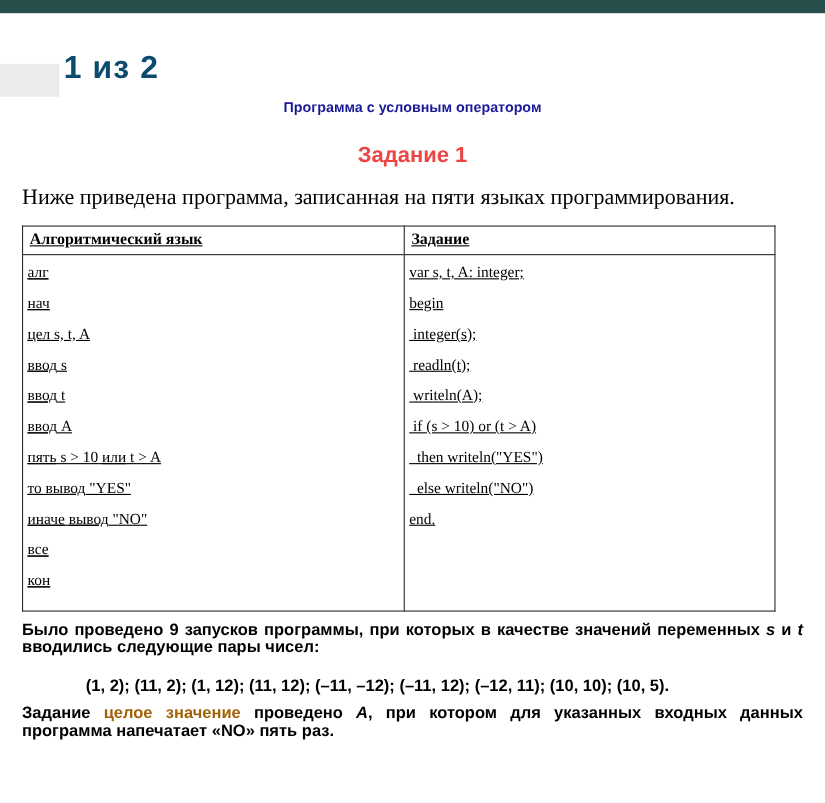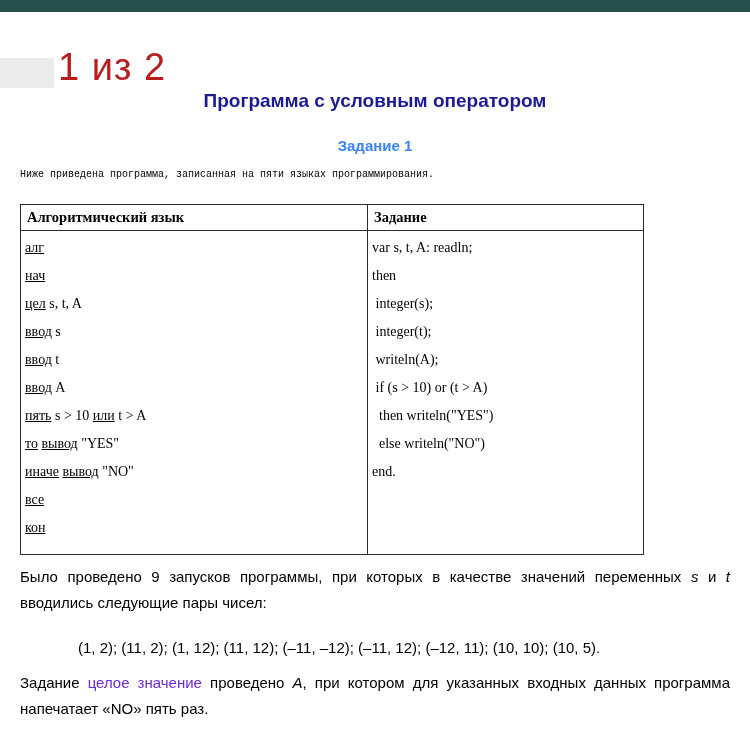--- a/index.html
+++ b/index.html
@@ -6,48 +6,48 @@
   body {
     width:750px; height:730px; overflow:hidden;
     background:#ffffff; position:relative;
     font-family:"Liberation Sans", sans-serif;
     color:#000;
   }
   .topbar { height:12px; width:100%; background:#27504c; }
   .left-gray-block { position:absolute; left:0; top:58px; width:54px; height:30px; background:#ebebeb; }
   .watermark {
     position:absolute; left:58px; top:46px;
-    font-size:38px; font-weight:normal; color:#b91c1c; letter-spacing:1px;
+    font-size:29px; font-weight:bold; color:#0c4a6e; letter-spacing:1px;
   }
   .page { padding:0 20px; }
   .title {
     margin:78px 0 0 0; text-align:center;
-    color:#1a1a96; font-size:19px; font-weight:bold;
+    color:#1a1a96; font-size:13px; font-weight:bold;
   }
-  .task { text-align:center; color:#3b82f6; font-size:15px; font-weight:bold; }
+  .task { text-align:center; color:#ef4444; font-size:20px; font-weight:bold; }
   .task1 { margin:25px 0 0 0; }
   .intro {
     margin:15px 0 0 0;
-    font-family:Liberation Mono, monospace; font-size:10px;
+    font-family:Liberation Serif, serif; font-size:20px;
   }
   table.code-table {
-    margin-top:24px; border-collapse:collapse; width:624px;
-    font-family:"Liberation Serif", serif; font-size:14px;
+    margin-top:14px; border-collapse:collapse; width:685px;
+    font-family:"Liberation Serif", serif; font-size:14px;text-decoration:underline;
   }
   table.code-table th, table.code-table td { border:1px solid #2b2b2b; }
   table.code-table th {
     text-align:left; font-weight:bold; padding:4px 6px; font-size:14.5px;
   }
   th.col-algo { width:334px; }
   table.code-table td { vertical-align:top; padding:3px 16px 12px 4px; }
   .code-line { line-height:28px; white-space:pre; }
   .u { text-decoration:underline; }
   .i { font-style:italic; }
-  .red { color:#6d28d9; }
-  .body-text { font-size:15px; line-height:26px; margin:9px 0 0 0; }
+  .red { color:#a16207; }
+  .body-text { font-size:15px; line-height:16px; margin:9px 0 0 0;font-weight:bold; }
   .justify { text-align:justify; }
   .pairs { padding-left:58px; margin-top:19px; }
 </style>
 </head>
 <body>
 
 <div class="topbar"></div>
 <div class="left-gray-block"></div>
 <div class="watermark">1 из 2</div>
 
@@ -72,24 +72,24 @@
             <div class="code-line"><span class="u">ввод</span><span> s</span></div>
             <div class="code-line"><span class="u">ввод</span><span> t</span></div>
             <div class="code-line"><span class="u">ввод</span><span> A</span></div>
             <div class="code-line"><span class="u">пять</span><span> s &gt; 10 </span><span class="u">или</span><span> t &gt; A</span></div>
             <div class="code-line"><span class="u">то</span><span> </span><span class="u">вывод</span><span> "YES"</span></div>
             <div class="code-line"><span class="u">иначе</span><span> </span><span class="u">вывод</span><span> "NO"</span></div>
             <div class="code-line"><span class="u">все</span></div>
             <div class="code-line"><span class="u">кон</span></div>
           </td>
         <td id="pascal-cell">
-            <div class="code-line">var s, t, A: readln;</div>
-            <div class="code-line">then</div>
+            <div class="code-line">var s, t, A: integer;</div>
+            <div class="code-line">begin</div>
             <div class="code-line"> integer(s);</div>
-            <div class="code-line"> integer(t);</div>
+            <div class="code-line"> readln(t);</div>
             <div class="code-line"> writeln(A);</div>
             <div class="code-line"> if (s &gt; 10) or (t &gt; A)</div>
             <div class="code-line">  then writeln("YES")</div>
             <div class="code-line">  else writeln("NO")</div>
             <div class="code-line">end.</div>
           </td>
       </tr>
     </tbody>
   </table>
 

